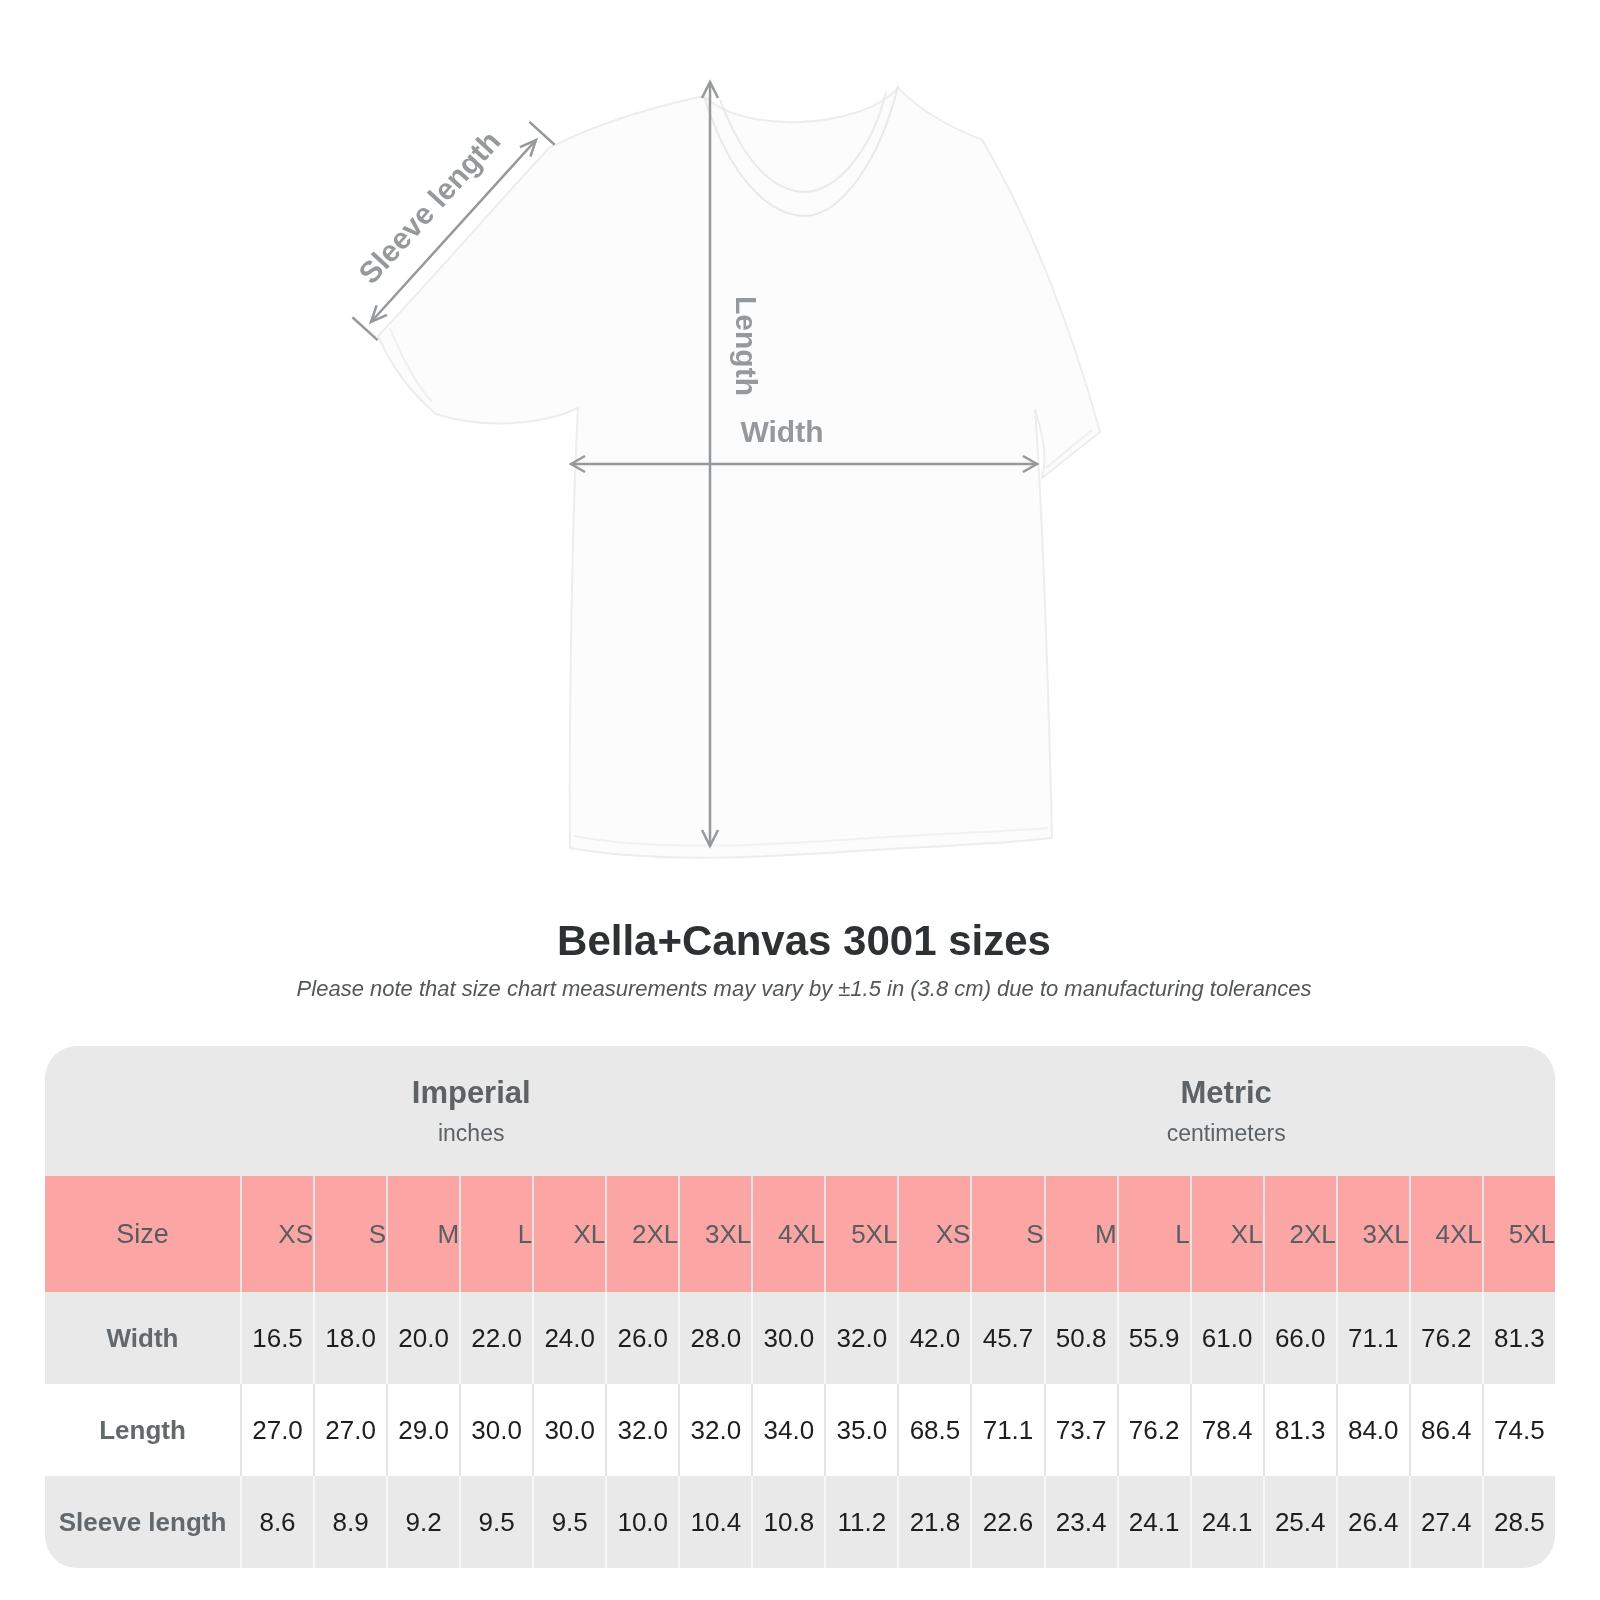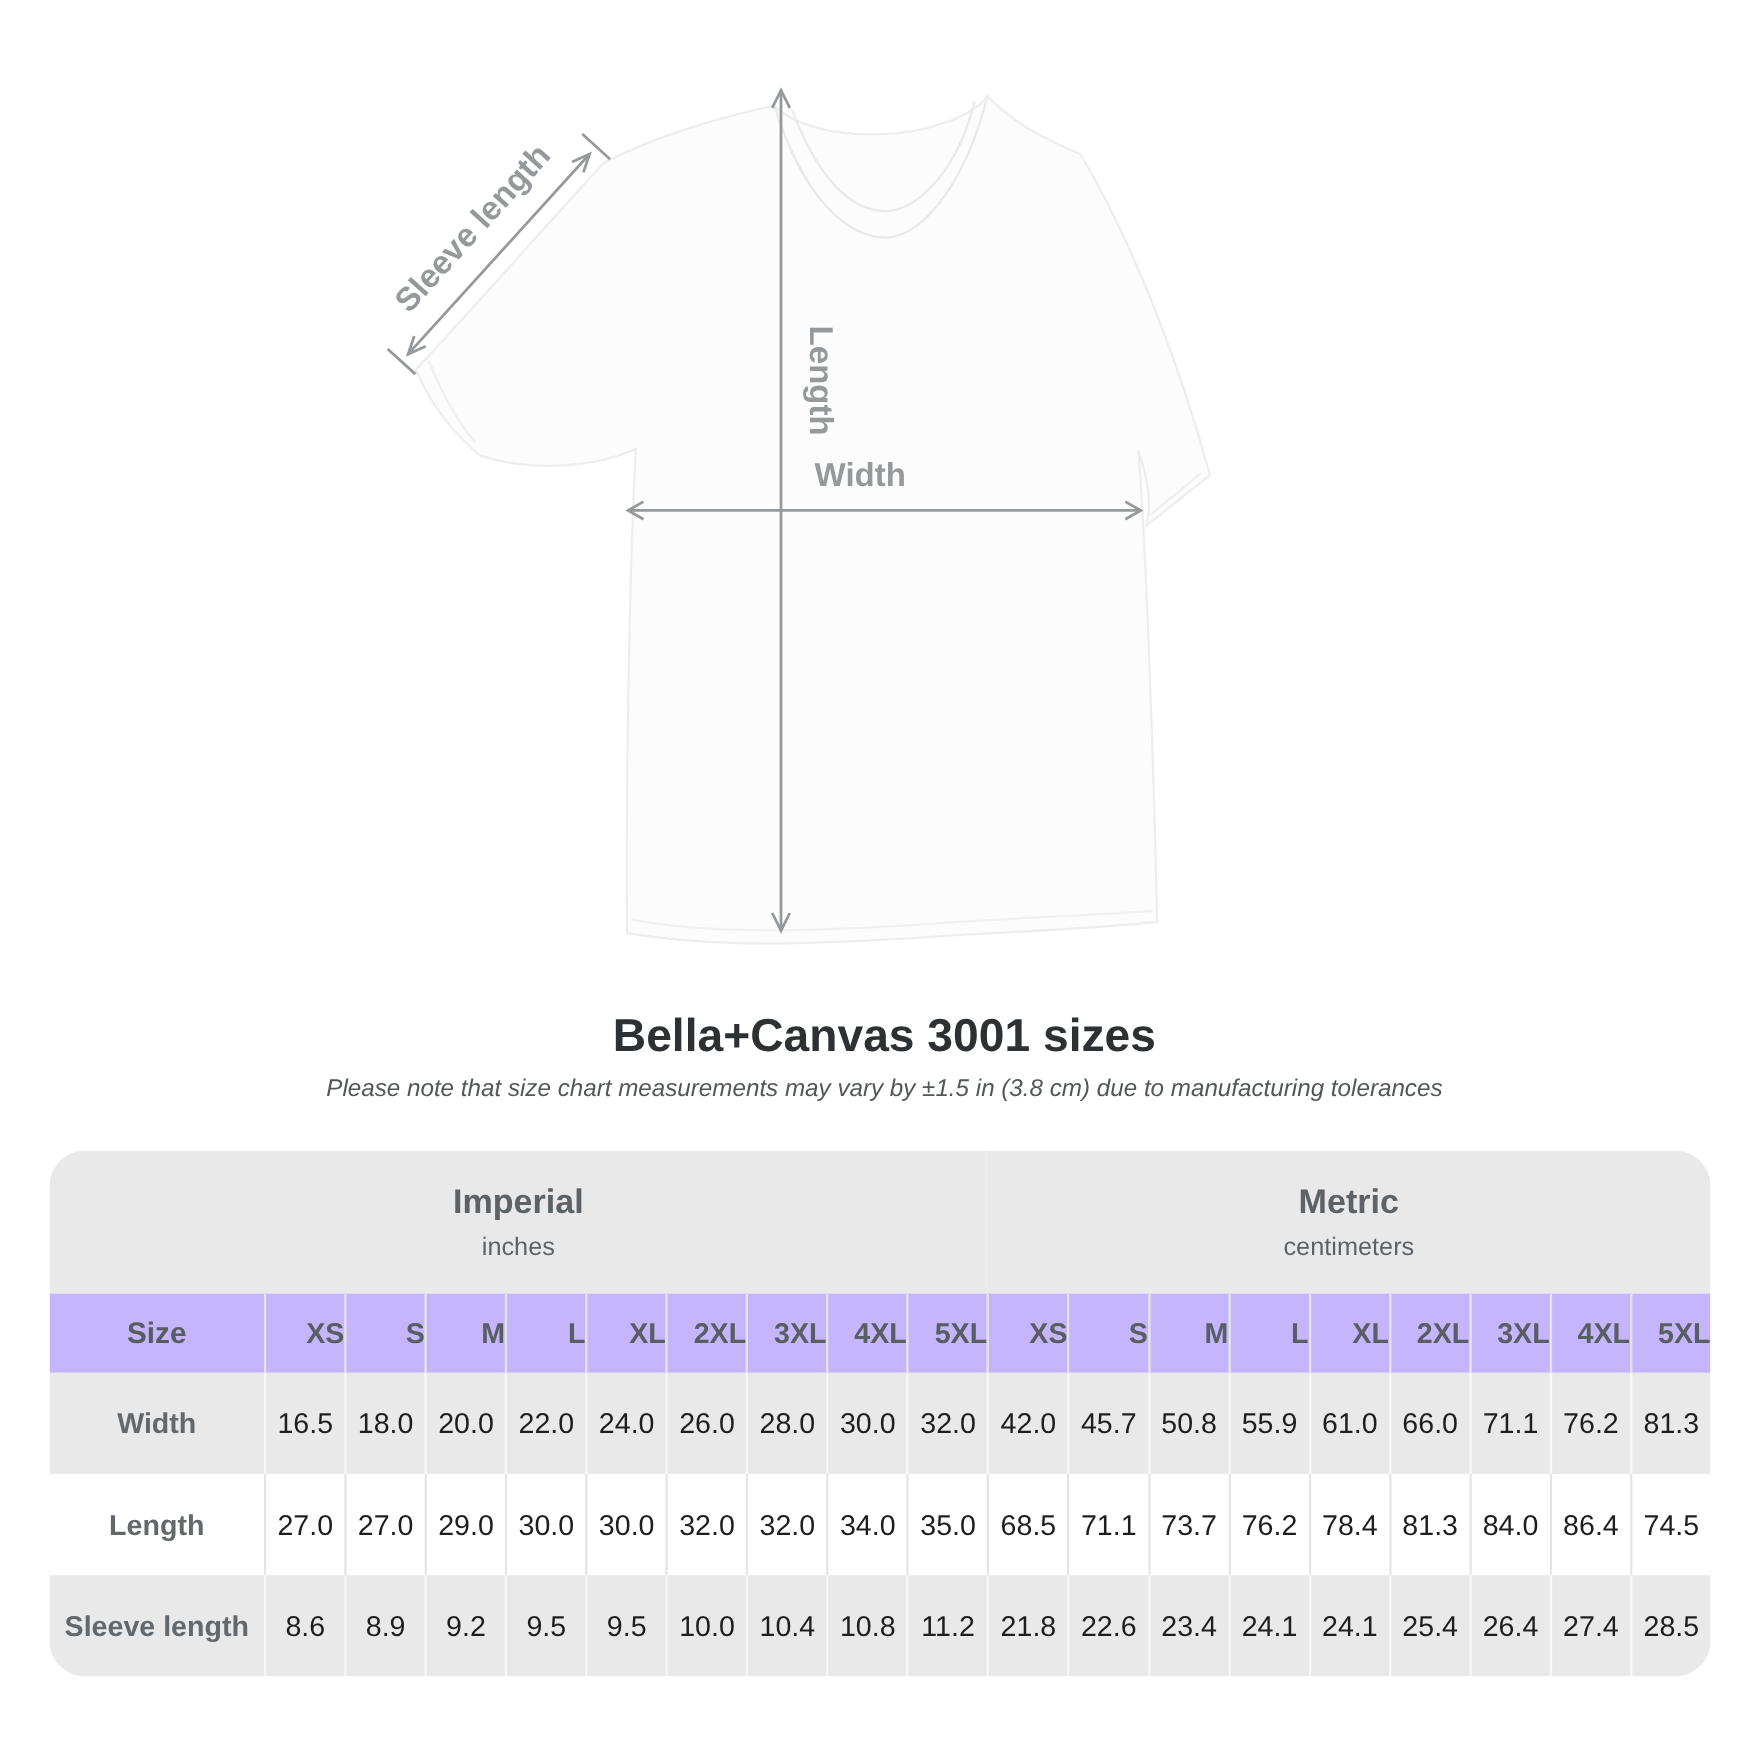--- a/index.html
+++ b/index.html
@@ -14,21 +14,21 @@
   .title{font-size:42px;font-weight:bold;color:#2e3133;line-height:46px;}
   .note{margin-top:10px;font-size:22px;font-style:italic;color:#53575a;line-height:30px;}
 
   
   .table-wrap{position:absolute;left:45px;top:1046px;width:1510px;border-radius:32px;overflow:hidden;}
   table{width:100%;table-layout:fixed;border-collapse:separate;border-spacing:0;}
   col.col-label{width:195px;}
   .unit-row th{height:130px;background:#e9e9e9;vertical-align:middle;text-align:center;padding:0;}
   .unit-name{font-size:31px;font-weight:bold;color:#5c6266;}
   .unit-sub{margin-top:9px;font-size:23px;color:#5c6266;font-weight:normal;}
-  #size-row th{height:72px;background:#c4b5fd;font-size:26px;font-weight:bold;color:#585e62;text-align:center;vertical-align:middle;padding:0;}
+  #size-row th{height:116px;background:#fca5a5;font-size:26px;font-weight:normal;color:#585e62;text-align:center;vertical-align:middle;padding:0;}
   #size-row th.row-label{font-size:27px;color:#565c60;}
   tbody tr{height:92px;}
   tbody th.row-label{font-size:26px;font-weight:bold;color:#62686c;text-align:center;vertical-align:middle;padding:0;}
   tbody td{font-size:26px;color:#1d1e1f;text-align:center;vertical-align:middle;padding:0;}
   .row-gray{background:#e9e9e9;}
   .row-white{background:#ffffff;}
   #size-row th + th{border-left:2px solid #e4e4e4;text-align:right;}
   tbody td{border-left:2px solid #e4e4e4;}
   .row-gray td{border-left-color:#f7f7f7;}
 </style>

